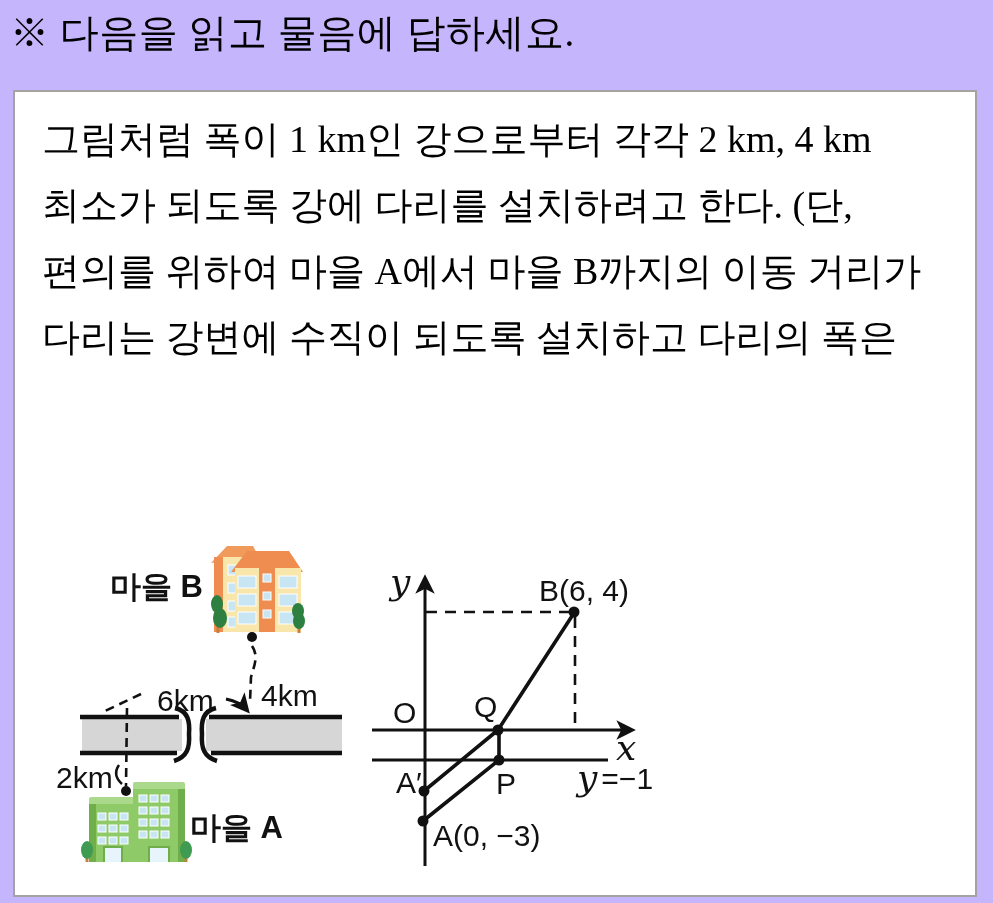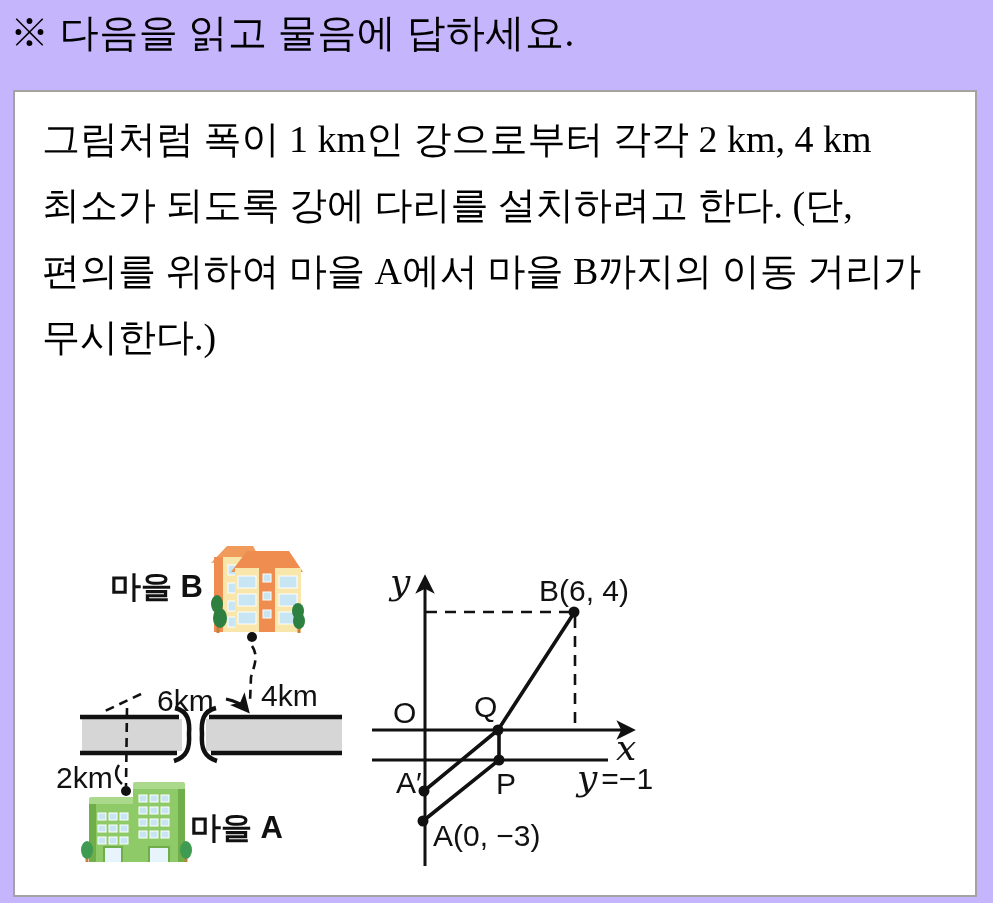--- a/index.html
+++ b/index.html
@@ -43,21 +43,21 @@
 
 <div class="page">
 
   <div class="header">※ 다음을 읽고 물음에 답하세요.</div>
 
   <div class="problem-box">
     <div class="problem-text">
       <div class="pline">그림처럼 폭이 1 km인 강으로부터 각각 2 km, 4 km</div>
       <div class="pline">최소가 되도록 강에 다리를 설치하려고 한다. (단,</div>
       <div class="pline">편의를 위하여 마을 A에서 마을 B까지의 이동 거리가</div>
-      <div class="pline">무시한다.)</div>
+      <div class="pline">다리는 강변에 수직이 되도록 설치하고 다리의 폭은</div>
     </div>
   </div>
 
   <svg class="figure" viewBox="13 530 964 365" width="964" height="365" xmlns="http://www.w3.org/2000/svg">
     <defs>
       <marker id="arw" viewBox="0 0 10 10" refX="7" refY="5" markerWidth="6.5" markerHeight="6.5" orient="auto">
         <path d="M0,0 L10,5 L0,10 L2.5,5 Z" fill="#111"></path>
       </marker>
     </defs>
 

